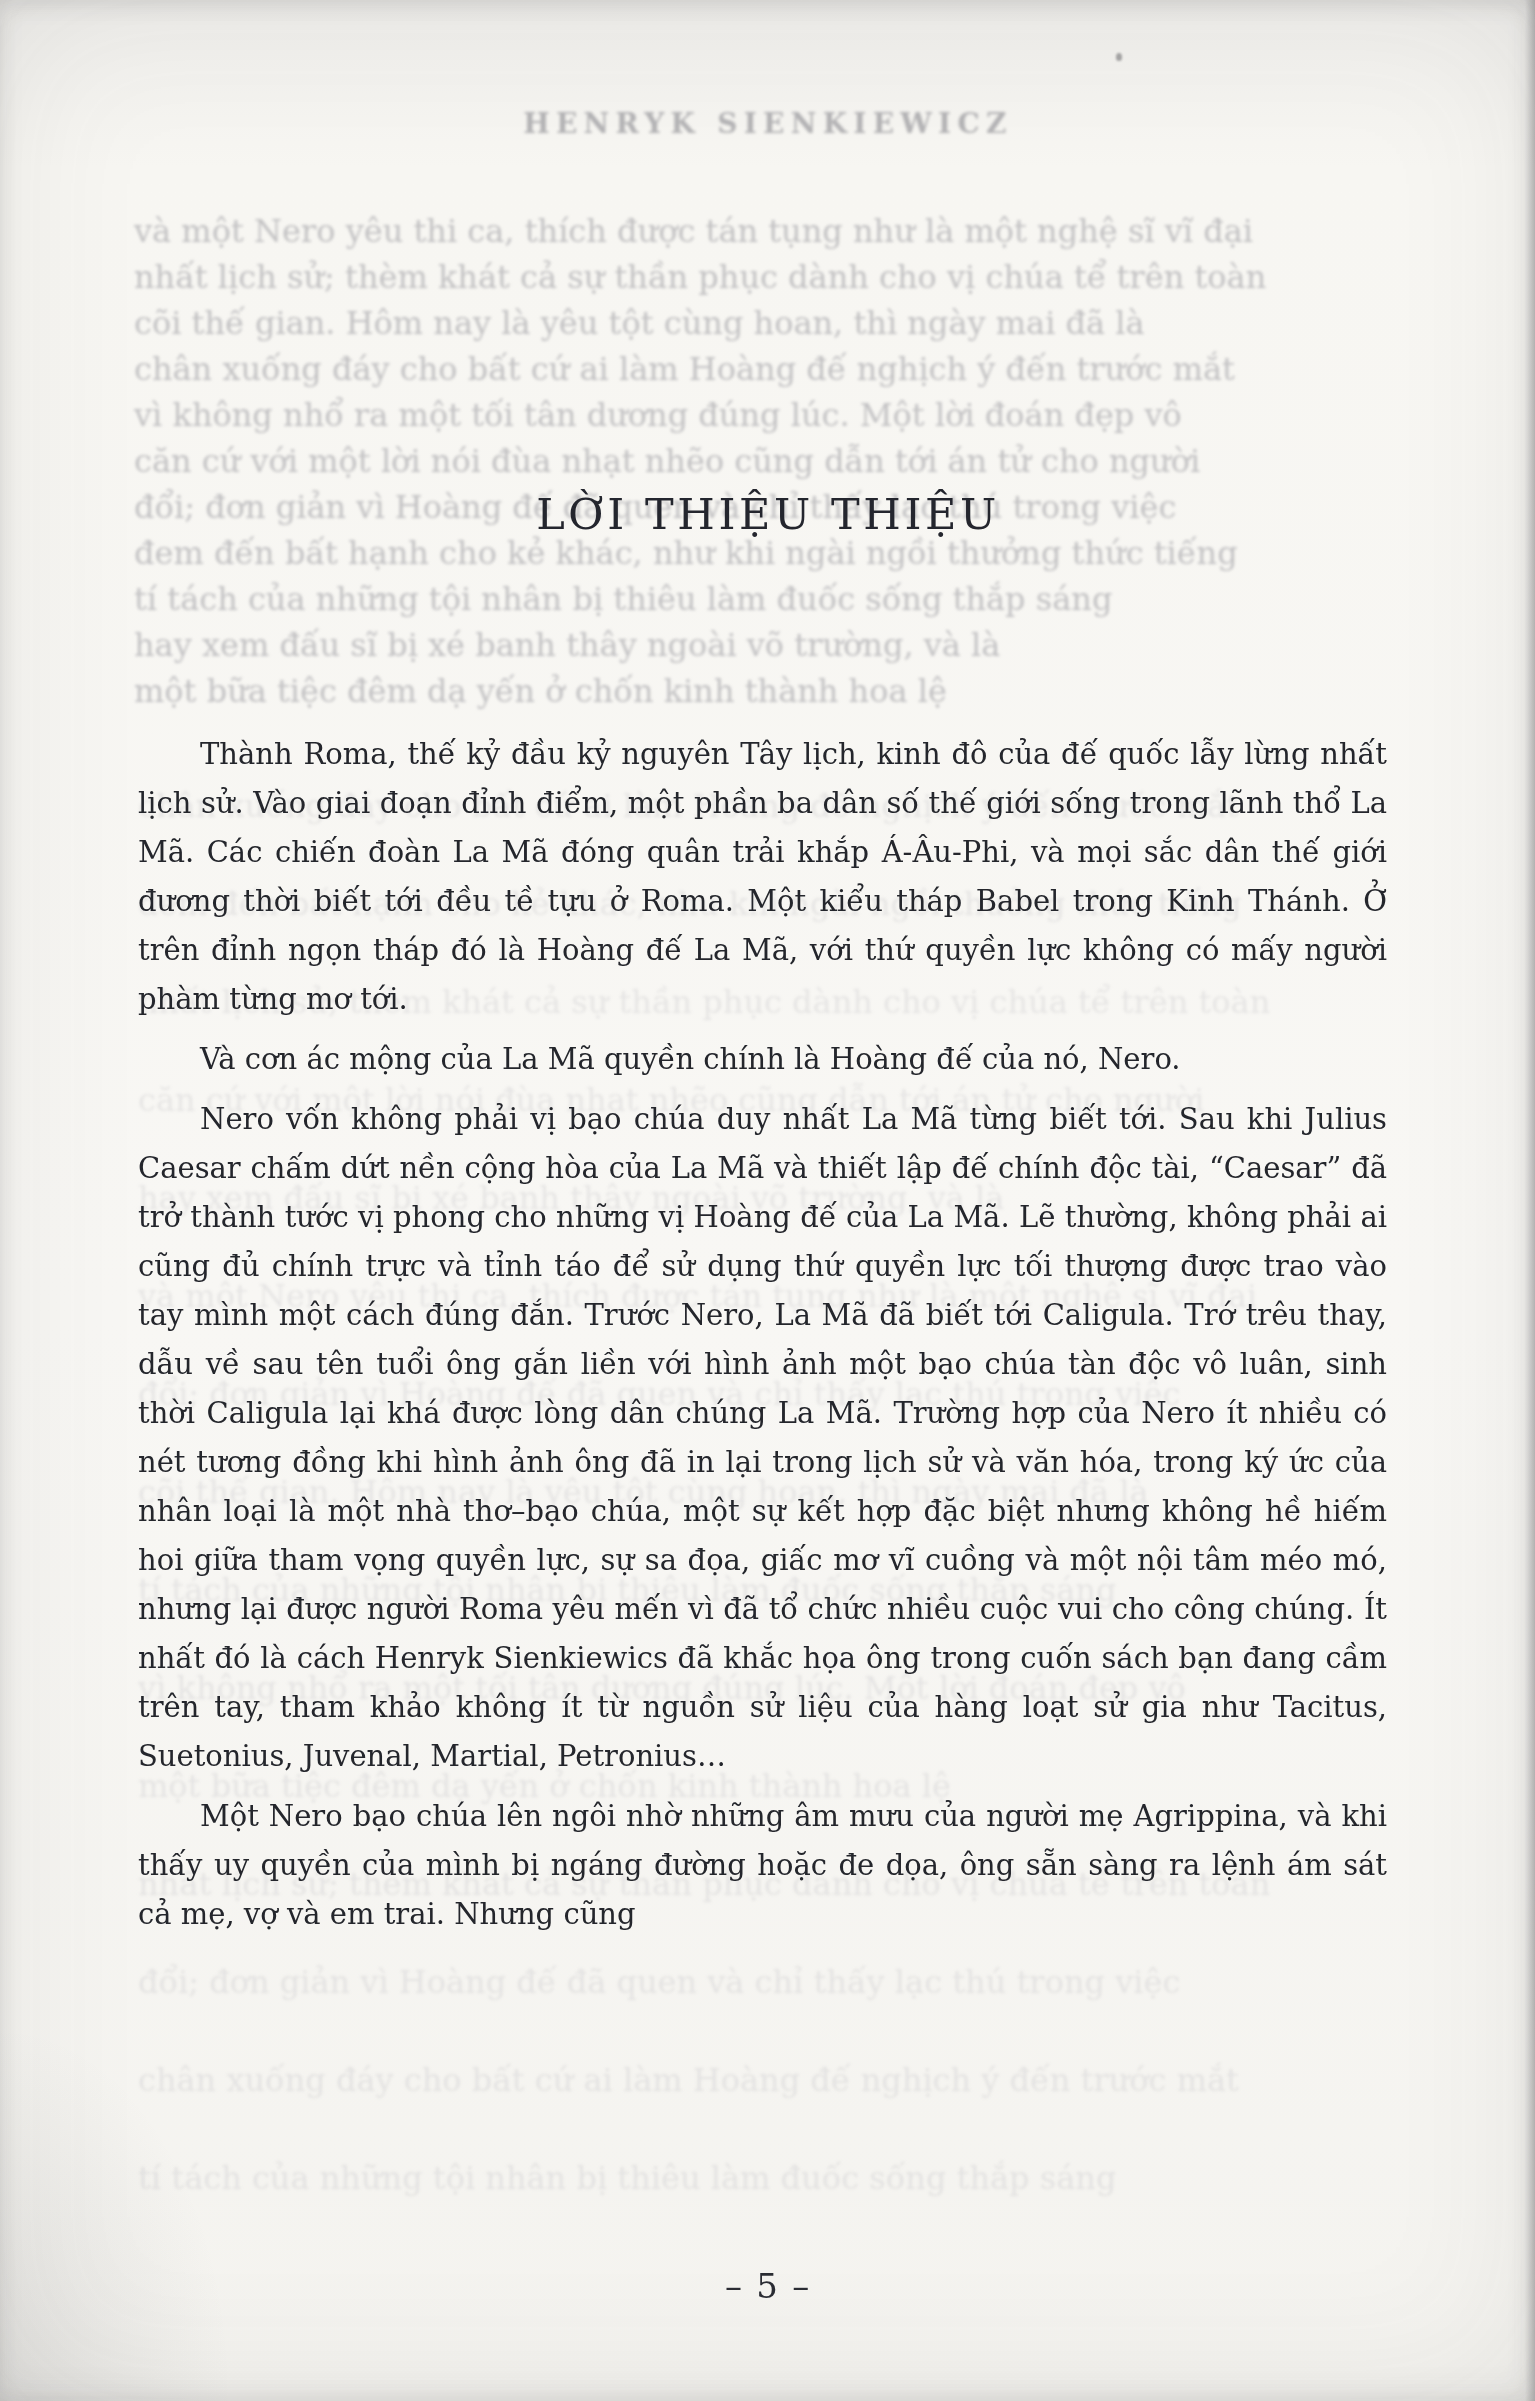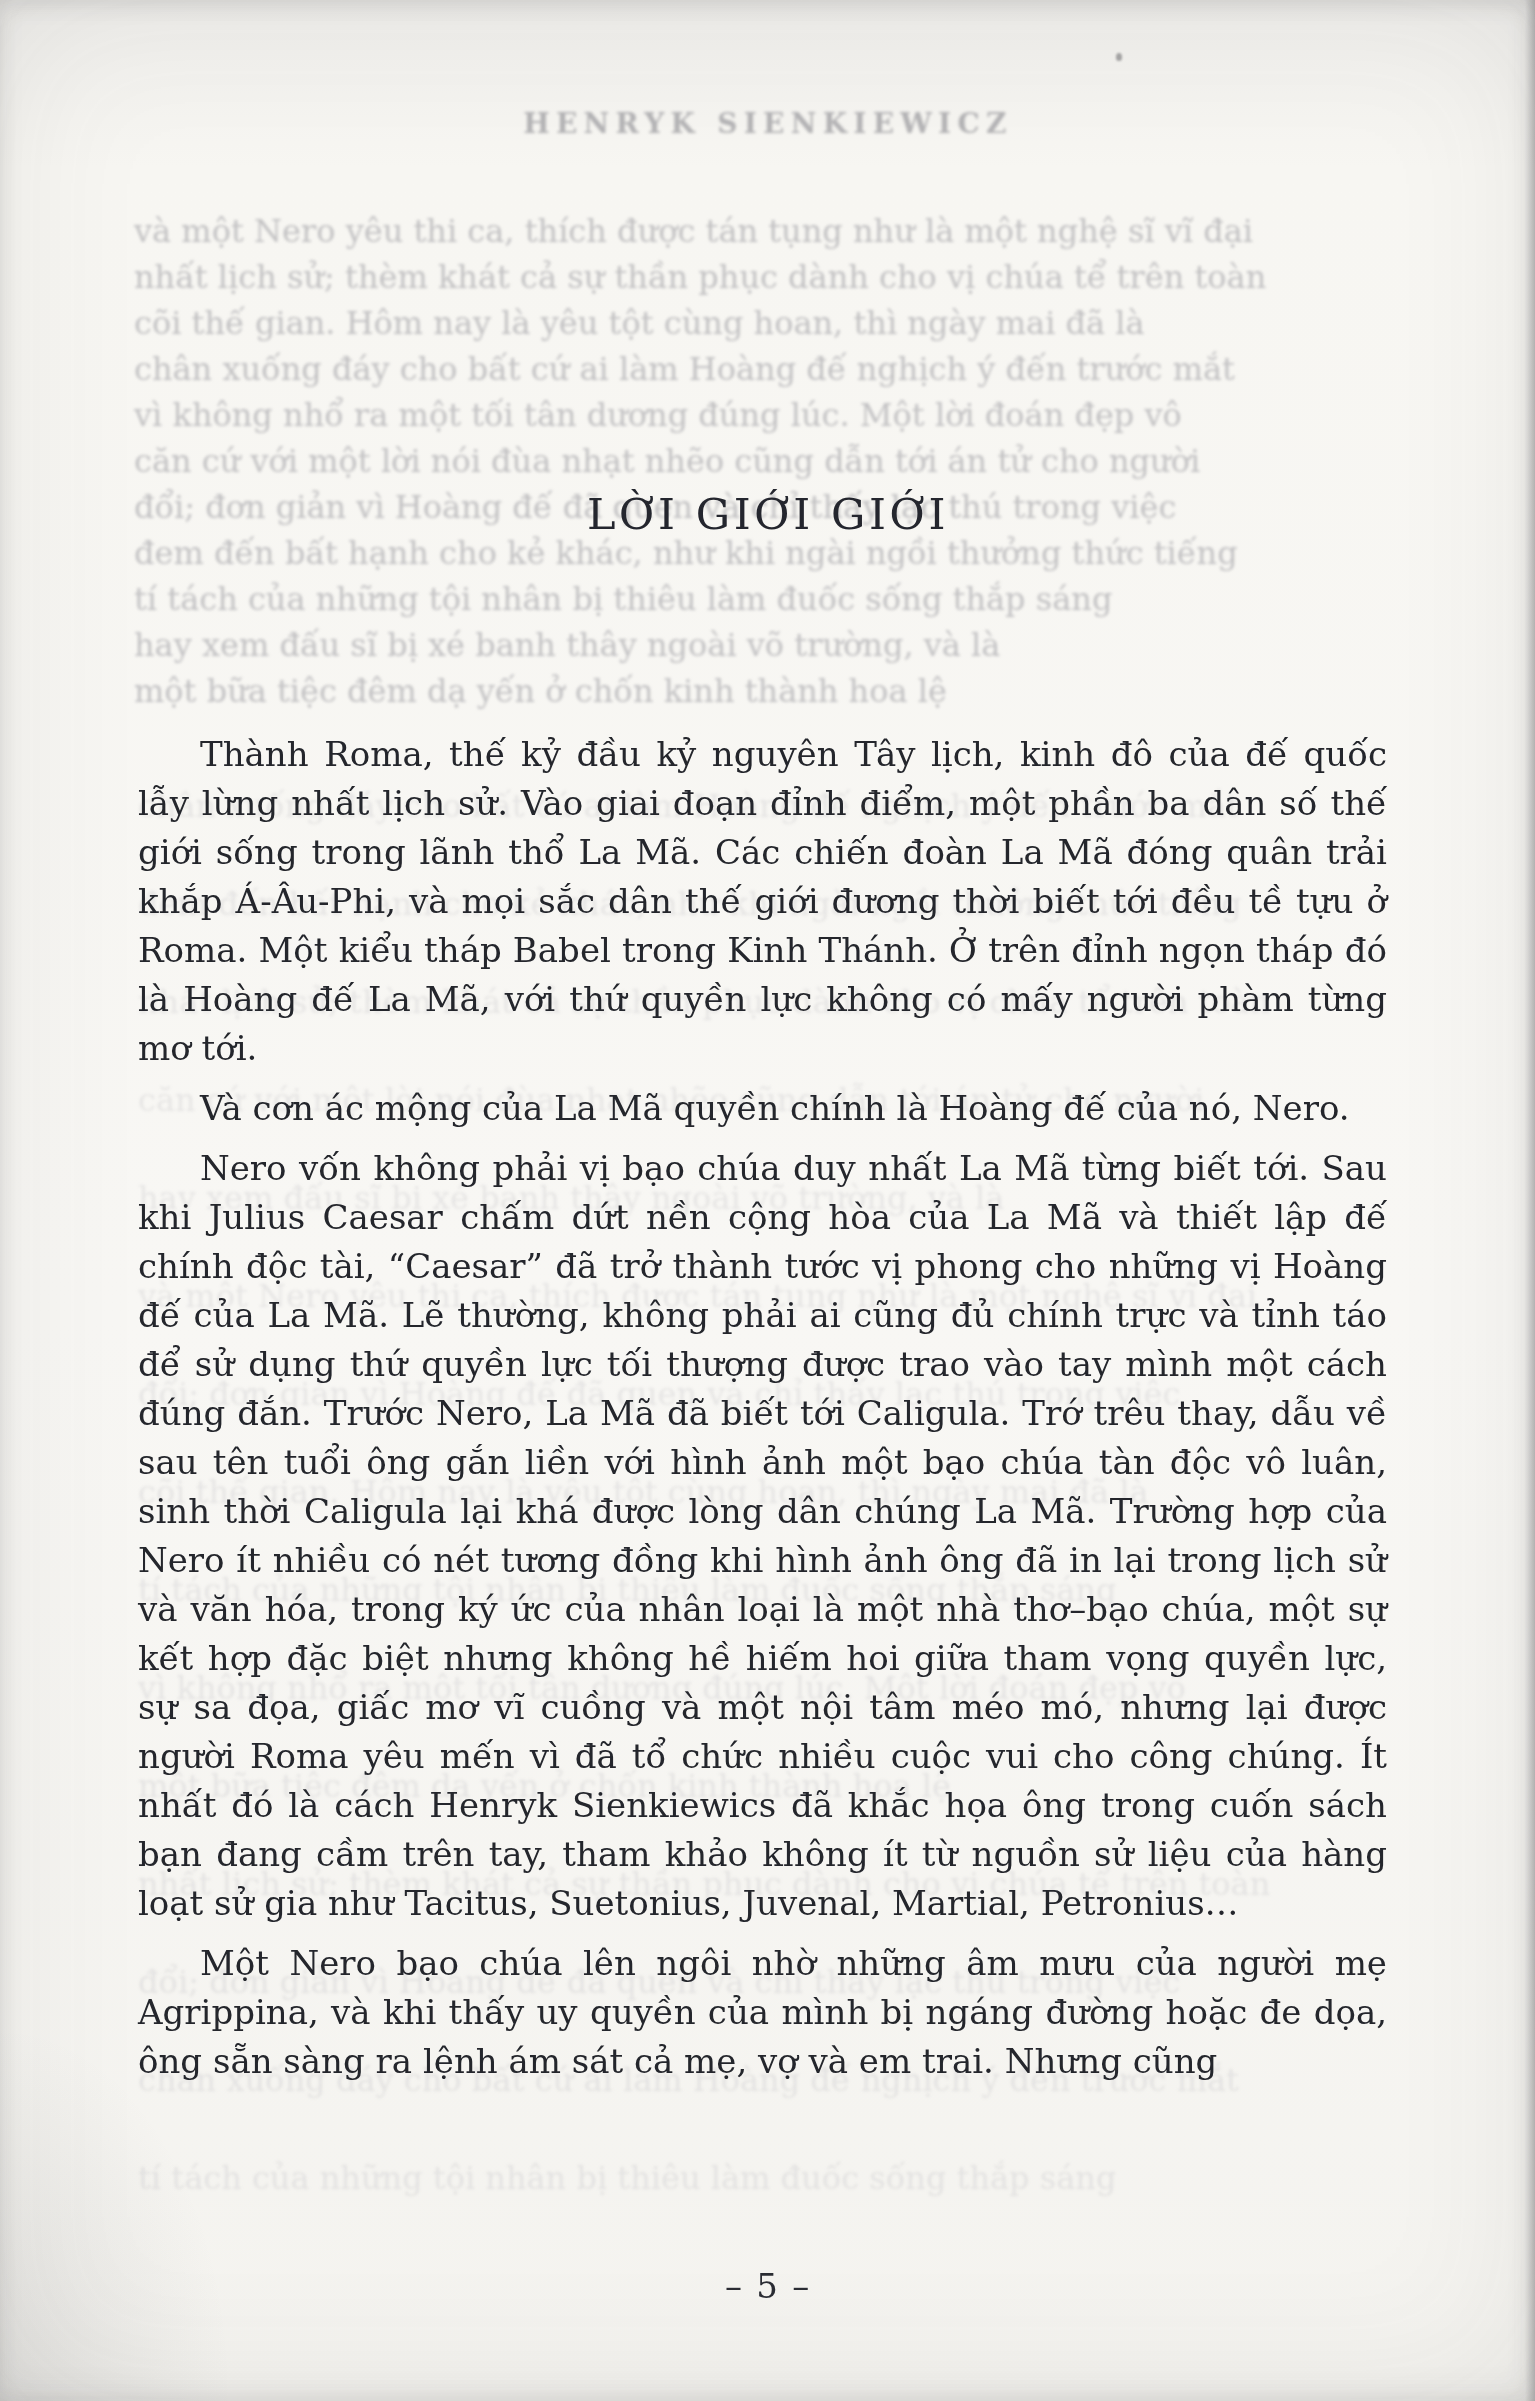--- a/index.html
+++ b/index.html
@@ -104,21 +104,21 @@
     margin: 0;
     color: #24262e;
     z-index: 2;
   }
   .body-text {
     position: absolute;
     top: 730px;
     left: 138px;
     right: 149px;
     z-index: 2;
-    font-size: 34px;
+    font-size: 29px;
     line-height: 49px;
     text-align: justify;
     color: #24262c;
   }
   .body-text p {
     margin: 0;
     text-indent: 62px;
   }
   .body-text p + p {
     margin-top: 11px;
@@ -170,21 +170,21 @@
     <div>cõi thế gian. Hôm nay là yêu tột cùng hoan, thì ngày mai đã là</div>
     <div>tí tách của những tội nhân bị thiêu làm đuốc sống thắp sáng</div>
     <div>vì không nhổ ra một tối tân dương đúng lúc. Một lời đoán đẹp vô</div>
     <div>một bữa tiệc đêm dạ yến ở chốn kinh thành hoa lệ</div>
     <div>nhất lịch sử; thèm khát cả sự thần phục dành cho vị chúa tể trên toàn</div>
     <div>đổi; đơn giản vì Hoàng đế đã quen và chỉ thấy lạc thú trong việc</div>
     <div>chân xuống đáy cho bất cứ ai làm Hoàng đế nghịch ý đến trước mắt</div>
     <div>tí tách của những tội nhân bị thiêu làm đuốc sống thắp sáng</div>
   </div>
 
-  <h1 class="title">LỜI GIỚI GIỚI</h1>
+  <h1 class="title">LỜI THIỆU THIỆU</h1>
 
   <div class="body-text">
     <p>Thành Roma, thế kỷ đầu kỷ nguyên Tây lịch, kinh đô của đế quốc lẫy lừng nhất lịch sử. Vào giai đoạn đỉnh điểm, một phần ba dân số thế giới sống trong lãnh thổ La Mã. Các chiến đoàn La Mã đóng quân trải khắp Á-Âu-Phi, và mọi sắc dân thế giới đương thời biết tới đều tề tựu ở Roma. Một kiểu tháp Babel trong Kinh Thánh. Ở trên đỉnh ngọn tháp đó là Hoàng đế La Mã, với thứ quyền lực không có mấy người phàm từng mơ tới.</p>
     <p>Và cơn ác mộng của La Mã quyền chính là Hoàng đế của nó, Nero.</p>
     <p>Nero vốn không phải vị bạo chúa duy nhất La Mã từng biết tới. Sau khi Julius Caesar chấm dứt nền cộng hòa của La Mã và thiết lập đế chính độc tài, “Caesar” đã trở thành tước vị phong cho những vị Hoàng đế của La Mã. Lẽ thường, không phải ai cũng đủ chính trực và tỉnh táo để sử dụng thứ quyền lực tối thượng được trao vào tay mình một cách đúng đắn. Trước Nero, La Mã đã biết tới Caligula. Trớ trêu thay, dẫu về sau tên tuổi ông gắn liền với hình ảnh một bạo chúa tàn độc vô luân, sinh thời Caligula lại khá được lòng dân chúng La Mã. Trường hợp của Nero ít nhiều có nét tương đồng khi hình ảnh ông đã in lại trong lịch sử và văn hóa, trong ký ức của nhân loại là một nhà thơ–bạo chúa, một sự kết hợp đặc biệt nhưng không hề hiếm hoi giữa tham vọng quyền lực, sự sa đọa, giấc mơ vĩ cuồng và một nội tâm méo mó, nhưng lại được người Roma yêu mến vì đã tổ chức nhiều cuộc vui cho công chúng. Ít nhất đó là cách Henryk Sienkiewics đã khắc họa ông trong cuốn sách bạn đang cầm trên tay, tham khảo không ít từ nguồn sử liệu của hàng loạt sử gia như Tacitus, Suetonius, Juvenal, Martial, Petronius…</p>
     <p>Một Nero bạo chúa lên ngôi nhờ những âm mưu của người mẹ Agrippina, và khi thấy uy quyền của mình bị ngáng đường hoặc đe dọa, ông sẵn sàng ra lệnh ám sát cả mẹ, vợ và em trai. Nhưng cũng</p>
   </div>
 
   <div class="page-number">– 5 –</div>
 

